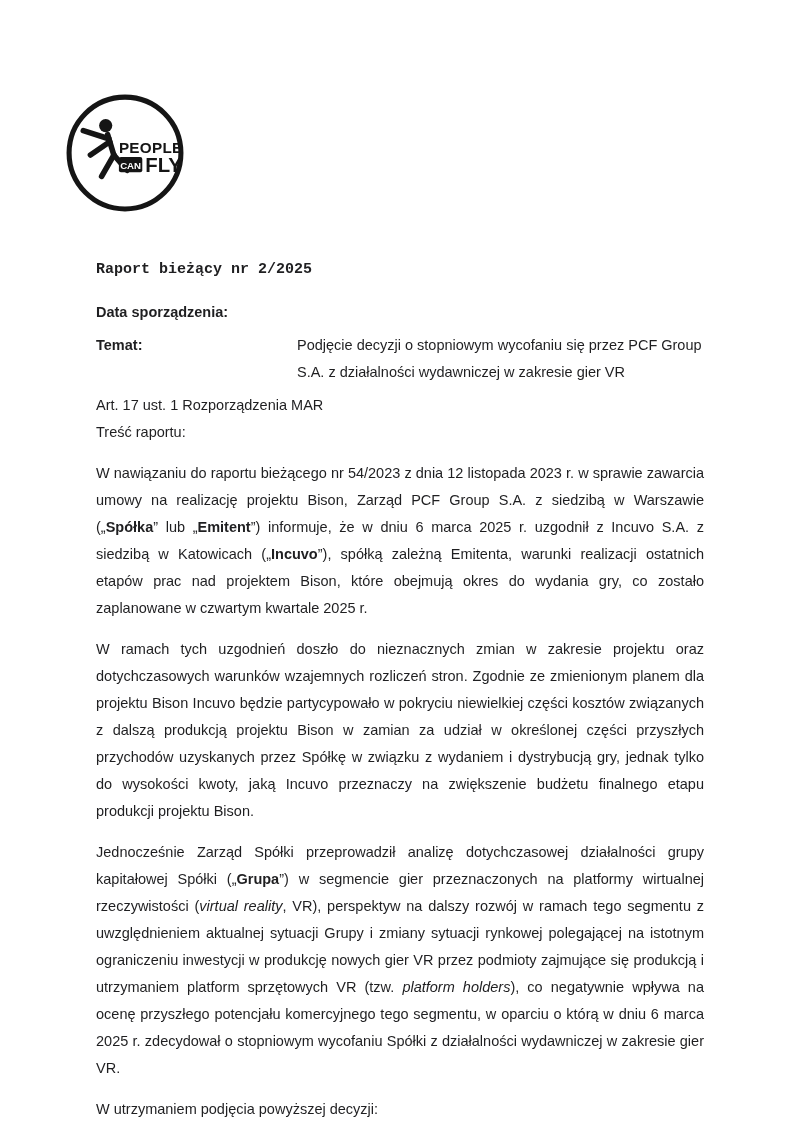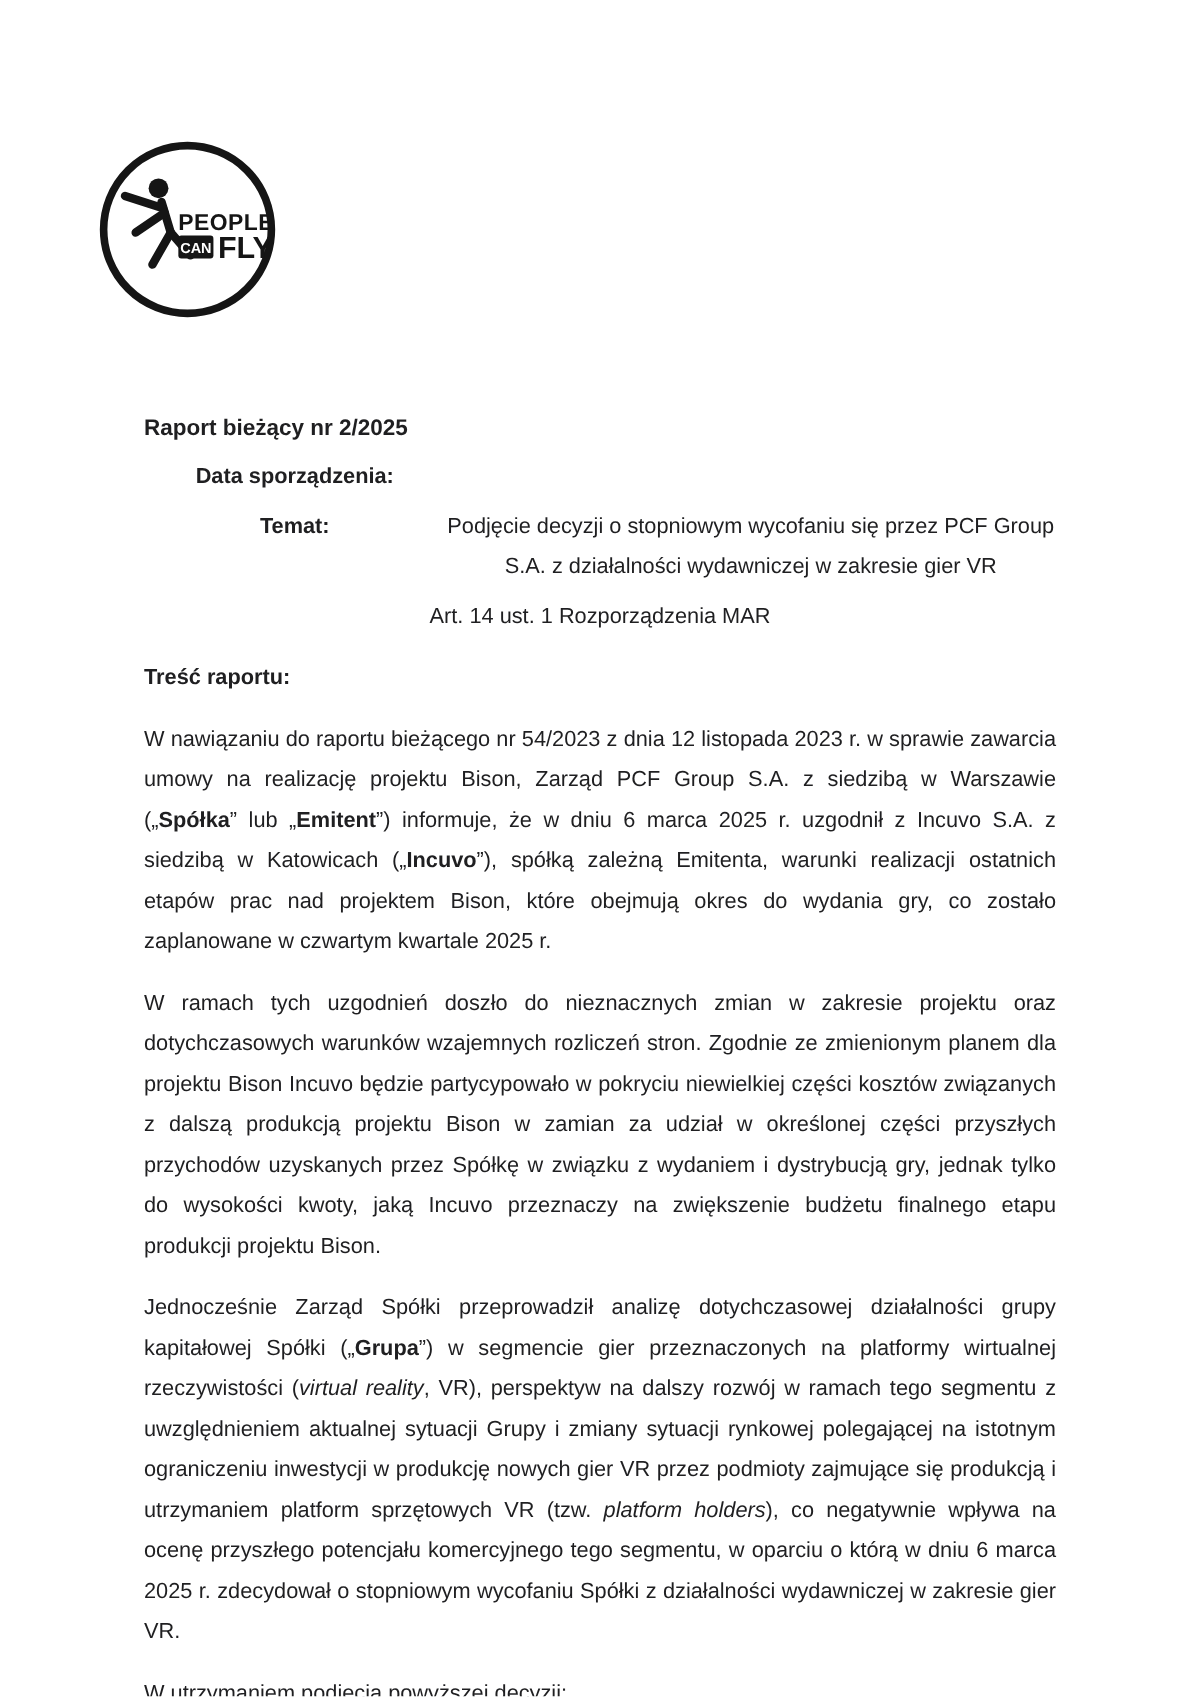--- a/index.html
+++ b/index.html
@@ -20,28 +20,29 @@
   .logo {
     width: 122px;
     height: 122px;
     margin-left: -32px;
     display: block;
   }
   .logo svg { display: block; width: 100%; height: 100%; }
   .title {
     font-size: 15px;
     font-weight: 700;
-    margin: 58px 0 0 0;
+    margin: 42px 0 0 0;
     line-height: 27px;
+    font-family: Liberation Mono, monospace;
   }
-  .meta { margin-top: 6px; text-align: center; }
+  .meta { margin-top: 16px; }
   .meta-row { display: flex; margin-top: 6px; }
   .meta-label { flex: 0 0 201px; width: 201px; font-weight: 700; }
   .meta-value { flex: 1; }
-  .section-heading { font-weight: 700; margin-top: 14px; }
+  .section-heading { font-weight: 400; margin-top: 0; }
   .body p { margin: 14px 0 0 0; text-align: justify; }
 </style>
 </head>
 <body>
 
 <div class="page">
 
   <div class="logo">
     <svg viewBox="0 0 120 120" xmlns="http://www.w3.org/2000/svg">
       <circle cx="60" cy="60" r="55" fill="#ffffff" stroke="#151515" stroke-width="5"></circle>
@@ -66,21 +67,21 @@
 
   <div class="meta">
     <div class="meta-row">
       <div class="meta-label">Data sporządzenia:</div>
     </div>
     <div class="meta-row">
       <div class="meta-label">Temat:</div>
       <div class="meta-value">Podjęcie decyzji o stopniowym wycofaniu się przez PCF Group S.A. z działalności wydawniczej w zakresie gier VR</div>
     </div>
     <div class="meta-row">
-      <div class="meta-value">Art. 14 ust. 1 Rozporządzenia MAR</div>
+      <div class="meta-value">Art. 17 ust. 1 Rozporządzenia MAR</div>
     </div>
   </div>
 
   <div class="section-heading">Treść raportu:</div>
 
   <div class="body">
     <p><span>W nawiązaniu do raportu bieżącego nr 54/2023 z dnia 12 listopada 2023 r. w sprawie zawarcia umowy na realizację projektu Bison, Zarząd PCF Group S.A. z siedzibą w Warszawie („</span><span style="font-weight: 700;">Spółka</span><span>” lub „</span><span style="font-weight: 700;">Emitent</span><span>”) informuje, że w dniu 6 marca 2025 r. uzgodnił z Incuvo S.A. z siedzibą w Katowicach („</span><span style="font-weight: 700;">Incuvo</span><span>”), spółką zależną Emitenta, warunki realizacji ostatnich etapów prac nad projektem Bison, które obejmują okres do wydania gry, co zostało zaplanowane w czwartym kwartale 2025 r.</span></p>
     <p><span>W ramach tych uzgodnień doszło do nieznacznych zmian w zakresie projektu oraz dotychczasowych warunków wzajemnych rozliczeń stron. Zgodnie ze zmienionym planem dla projektu Bison Incuvo będzie partycypowało w pokryciu niewielkiej części kosztów związanych z dalszą produkcją projektu Bison w zamian za udział w określonej części przyszłych przychodów uzyskanych przez Spółkę w związku z wydaniem i dystrybucją gry, jednak tylko do wysokości kwoty, jaką Incuvo przeznaczy na zwiększenie budżetu finalnego etapu produkcji projektu Bison.</span></p>
     <p><span>Jednocześnie Zarząd Spółki przeprowadził analizę dotychczasowej działalności grupy kapitałowej Spółki („</span><span style="font-weight: 700;">Grupa</span><span>”) w segmencie gier przeznaczonych na platformy wirtualnej rzeczywistości (</span><span style="font-style: italic;">virtual reality</span><span>, VR), perspektyw na dalszy rozwój w ramach tego segmentu z uwzględnieniem aktualnej sytuacji Grupy i zmiany sytuacji rynkowej polegającej na istotnym ograniczeniu inwestycji w produkcję nowych gier VR przez podmioty zajmujące się produkcją i utrzymaniem platform sprzętowych VR (tzw. </span><span style="font-style: italic;">platform holders</span><span>), co negatywnie wpływa na ocenę przyszłego potencjału komercyjnego tego segmentu, w oparciu o którą w dniu 6 marca 2025 r. zdecydował o stopniowym wycofaniu Spółki z działalności wydawniczej w zakresie gier VR.</span></p>
     <p><span>W utrzymaniem podjęcia powyższej decyzji:</span></p>

